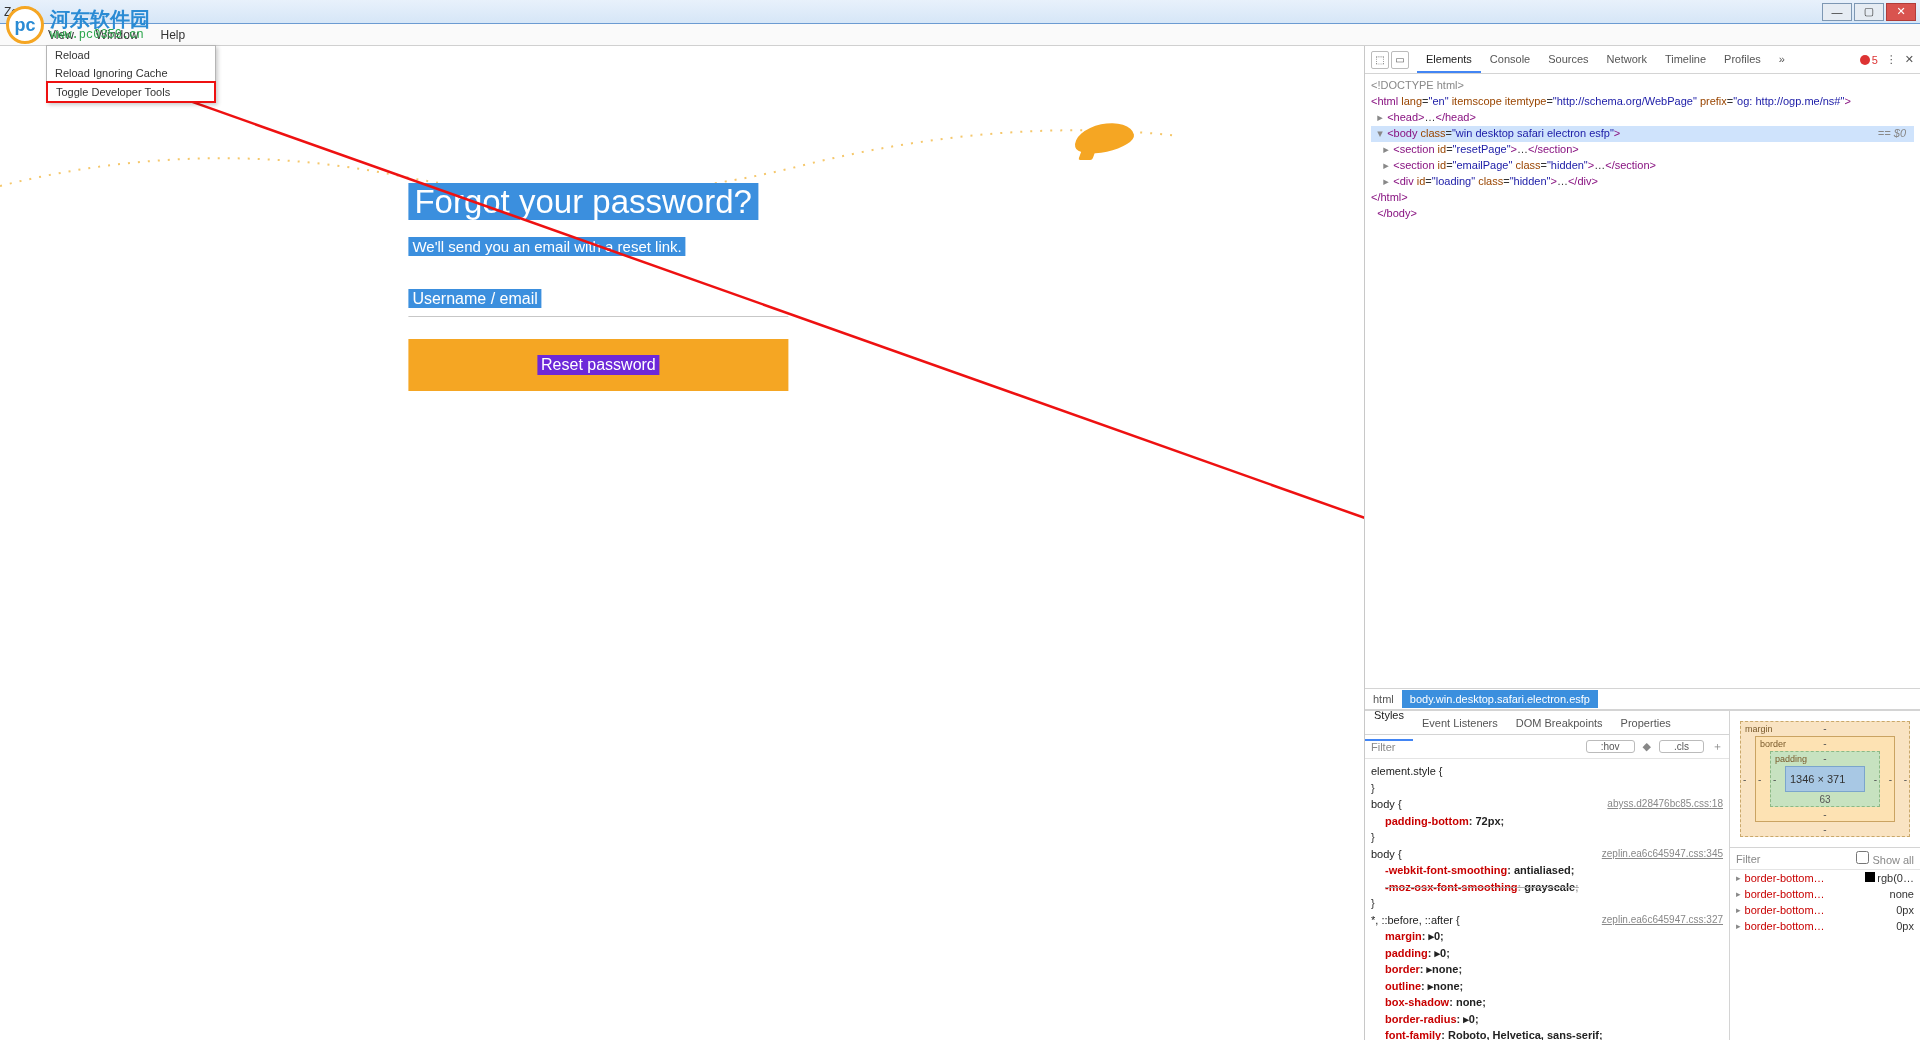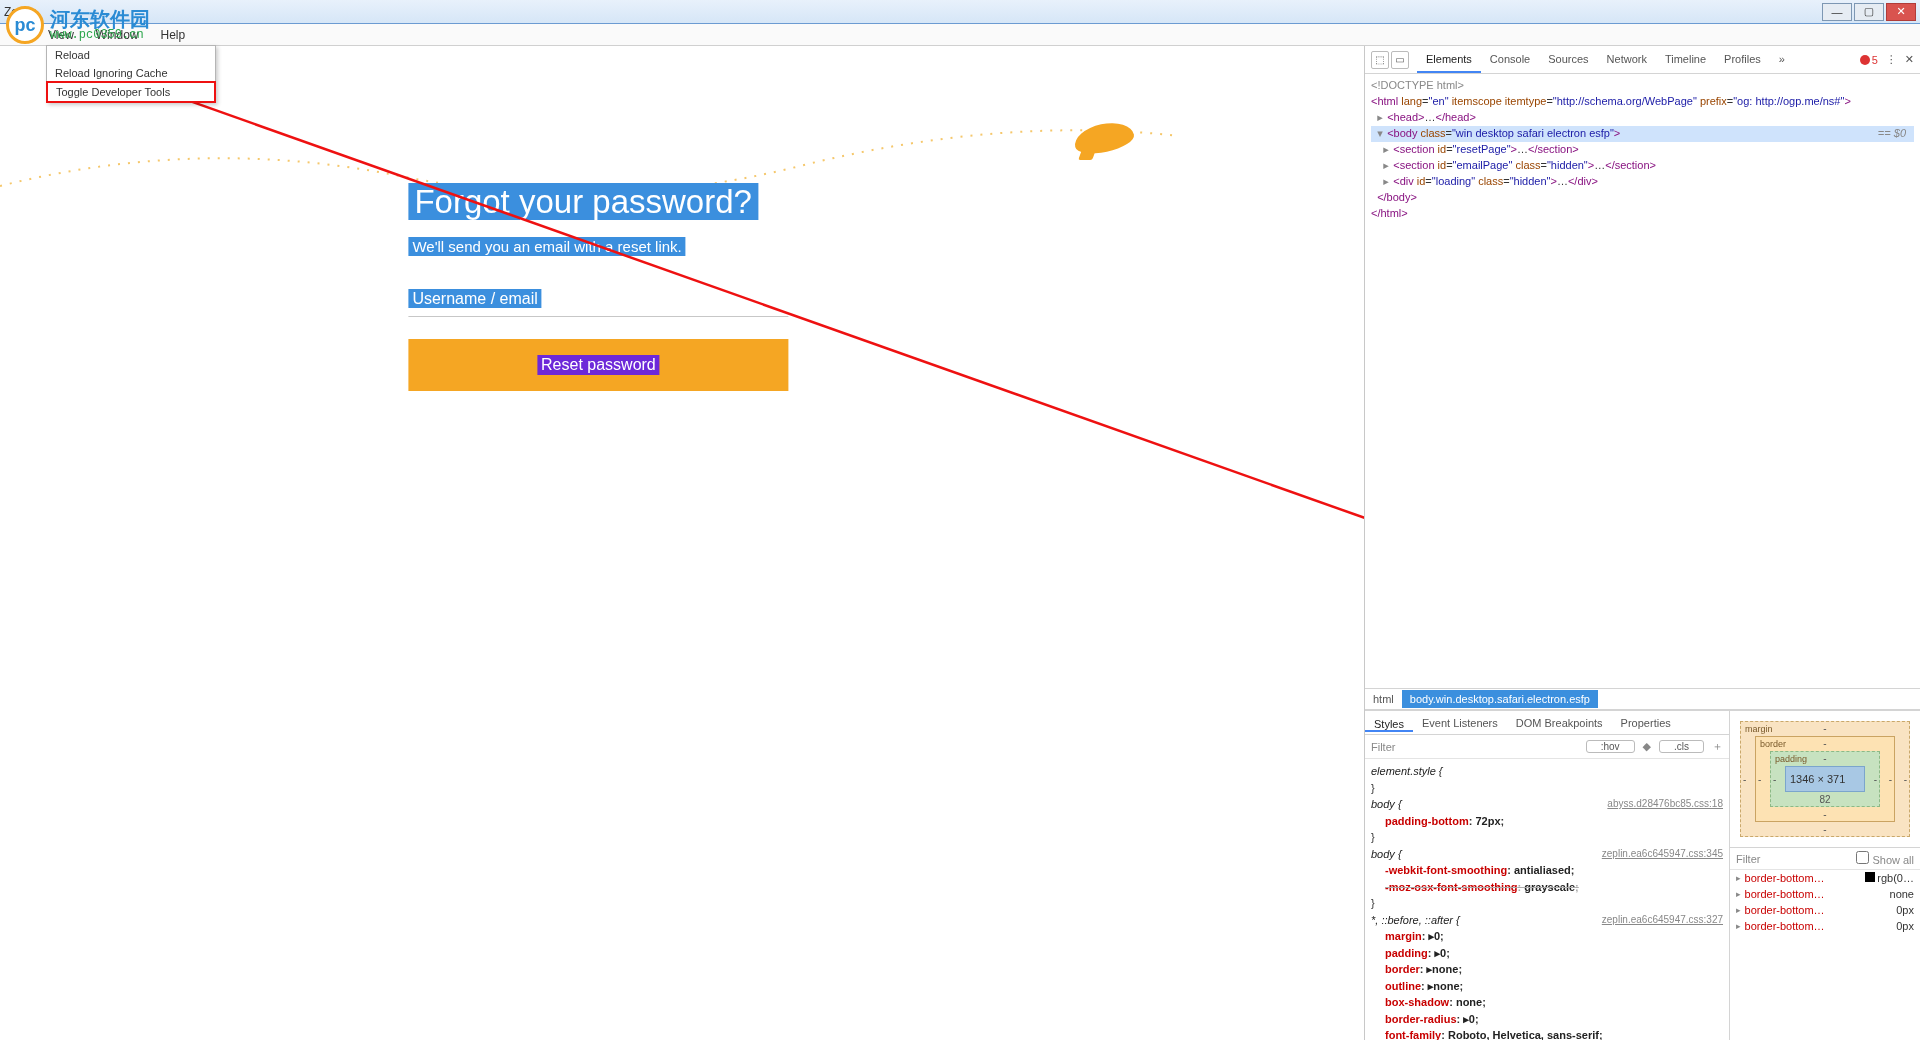--- a/index.html
+++ b/index.html
@@ -73,28 +73,28 @@
 .crumb { padding:3px 8px; color:#555; }
 .crumb.active { background:#3b8fde; color:#fff; }
 
 
 .dt-bottom { height:330px; display:flex; border-top:1px solid #d4d4d4; }
 .styles-col { flex:1; display:flex; flex-direction:column; border-right:1px solid #d4d4d4; min-width:0; }
 .side-col { width:190px; display:flex; flex-direction:column; }
 
 .sub-tabs { height:24px; border-bottom:1px solid #d4d4d4; display:flex; align-items:center; font-size:11px; }
 .sub-tab { padding:4px 9px; color:#555; }
-.sub-tab.active { border-bottom:2px solid #4285f4; color:#222; padding-bottom:0; }
+.sub-tab.active { border-bottom:2px solid #4285f4; color:#222; padding-bottom:18px; }
 
 .filter-row { height:24px; border-bottom:1px solid #e4e4e4; display:flex; align-items:center; padding:0 6px; font-size:11px; color:#888; gap:8px; }
 .filter-row .sp { flex:1; }
 .pill { border:1px solid #bbb; border-radius:3px; padding:0 14px; font-size:10px; color:#555; }
 
 .styles-body { flex:1; overflow:auto; padding:4px 6px; font-family:Menlo,Consolas,monospace; font-size:11px; line-height:1.5; }
-.rule-sel { color:#222;font-style:italic; }
+.rule-sel { color:#222; }
 .rule-src { float:right; color:#888; text-decoration:underline; font-size:10px; }
 .prop { color:#c80000; }
 .pval { color:#222; }
 .struck { text-decoration:line-through; color:#aaa; }
 .indent { padding-left:14px;font-weight:bold; }
 
 
 .boxmodel { padding:10px; }
 .bm-margin { background:#f9e3c2; border:1px dashed #c9a86b; padding:14px; position:relative; }
 .bm-border { background:#fde2b3; border:1px solid #caa362; padding:14px; position:relative; }
@@ -204,22 +204,22 @@
     </div>
 
     <div class="dt-elements">
       <div class="ln cm">&lt;!DOCTYPE html&gt;</div>
       <div class="ln"><span class="tag">&lt;html</span> <span class="attr">lang</span>=<span class="val">"en"</span> <span class="attr">itemscope</span> <span class="attr">itemtype</span>=<span class="val">"http://schema.org/WebPage"</span> <span class="attr">prefix</span>=<span class="val">"og: http://ogp.me/ns#"</span><span class="tag">&gt;</span></div>
       <div class="ln">  <span class="tri">▸</span><span class="tag">&lt;head&gt;</span>…<span class="tag">&lt;/head&gt;</span></div>
       <div class="ln sel-line">  <span class="tri">▾</span><span class="tag">&lt;body</span> <span class="attr">class</span>=<span class="val">"win desktop safari electron esfp"</span><span class="tag">&gt;</span><span class="eq0">== $0</span></div>
       <div class="ln">    <span class="tri">▸</span><span class="tag">&lt;section</span> <span class="attr">id</span>=<span class="val">"resetPage"</span><span class="tag">&gt;</span>…<span class="tag">&lt;/section&gt;</span></div>
       <div class="ln">    <span class="tri">▸</span><span class="tag">&lt;section</span> <span class="attr">id</span>=<span class="val">"emailPage"</span> <span class="attr">class</span>=<span class="val">"hidden"</span><span class="tag">&gt;</span>…<span class="tag">&lt;/section&gt;</span></div>
       <div class="ln">    <span class="tri">▸</span><span class="tag">&lt;div</span> <span class="attr">id</span>=<span class="val">"loading"</span> <span class="attr">class</span>=<span class="val">"hidden"</span><span class="tag">&gt;</span>…<span class="tag">&lt;/div&gt;</span></div>
+      <div class="ln"><span class="tag">&lt;/html&gt;</span></div>
       <div class="ln">  <span class="tag">&lt;/body&gt;</span></div>
-      <div class="ln"><span class="tag">&lt;/html&gt;</span></div>
     </div>
 
     <div class="dt-crumbs">
       <div class="crumb">html</div>
       <div class="crumb active">body.win.desktop.safari.electron.esfp</div>
     </div>
 
     <div class="dt-bottom">
       <div class="styles-col">
         <div class="sub-tabs">
@@ -275,21 +275,21 @@
             <span class="bm-val bm-right">-</span>
             <div class="bm-border">
               <span class="bm-label">border</span>
               <span class="bm-val bm-top">-</span>
               <span class="bm-val bm-bot">-</span>
               <span class="bm-val bm-left">-</span>
               <span class="bm-val bm-right">-</span>
               <div class="bm-padding">
                 <span class="bm-label">padding</span>
                 <span class="bm-val bm-top">-</span>
-                <span class="bm-val bm-bot">82</span>
+                <span class="bm-val bm-bot">63</span>
                 <span class="bm-val bm-left">-</span>
                 <span class="bm-val bm-right">-</span>
                 <div class="bm-content">1346 × 371</div>
               </div>
             </div>
           </div>
         </div>
         <div class="comp-list">
           <div class="comp-filter">
             <span>Filter</span>

